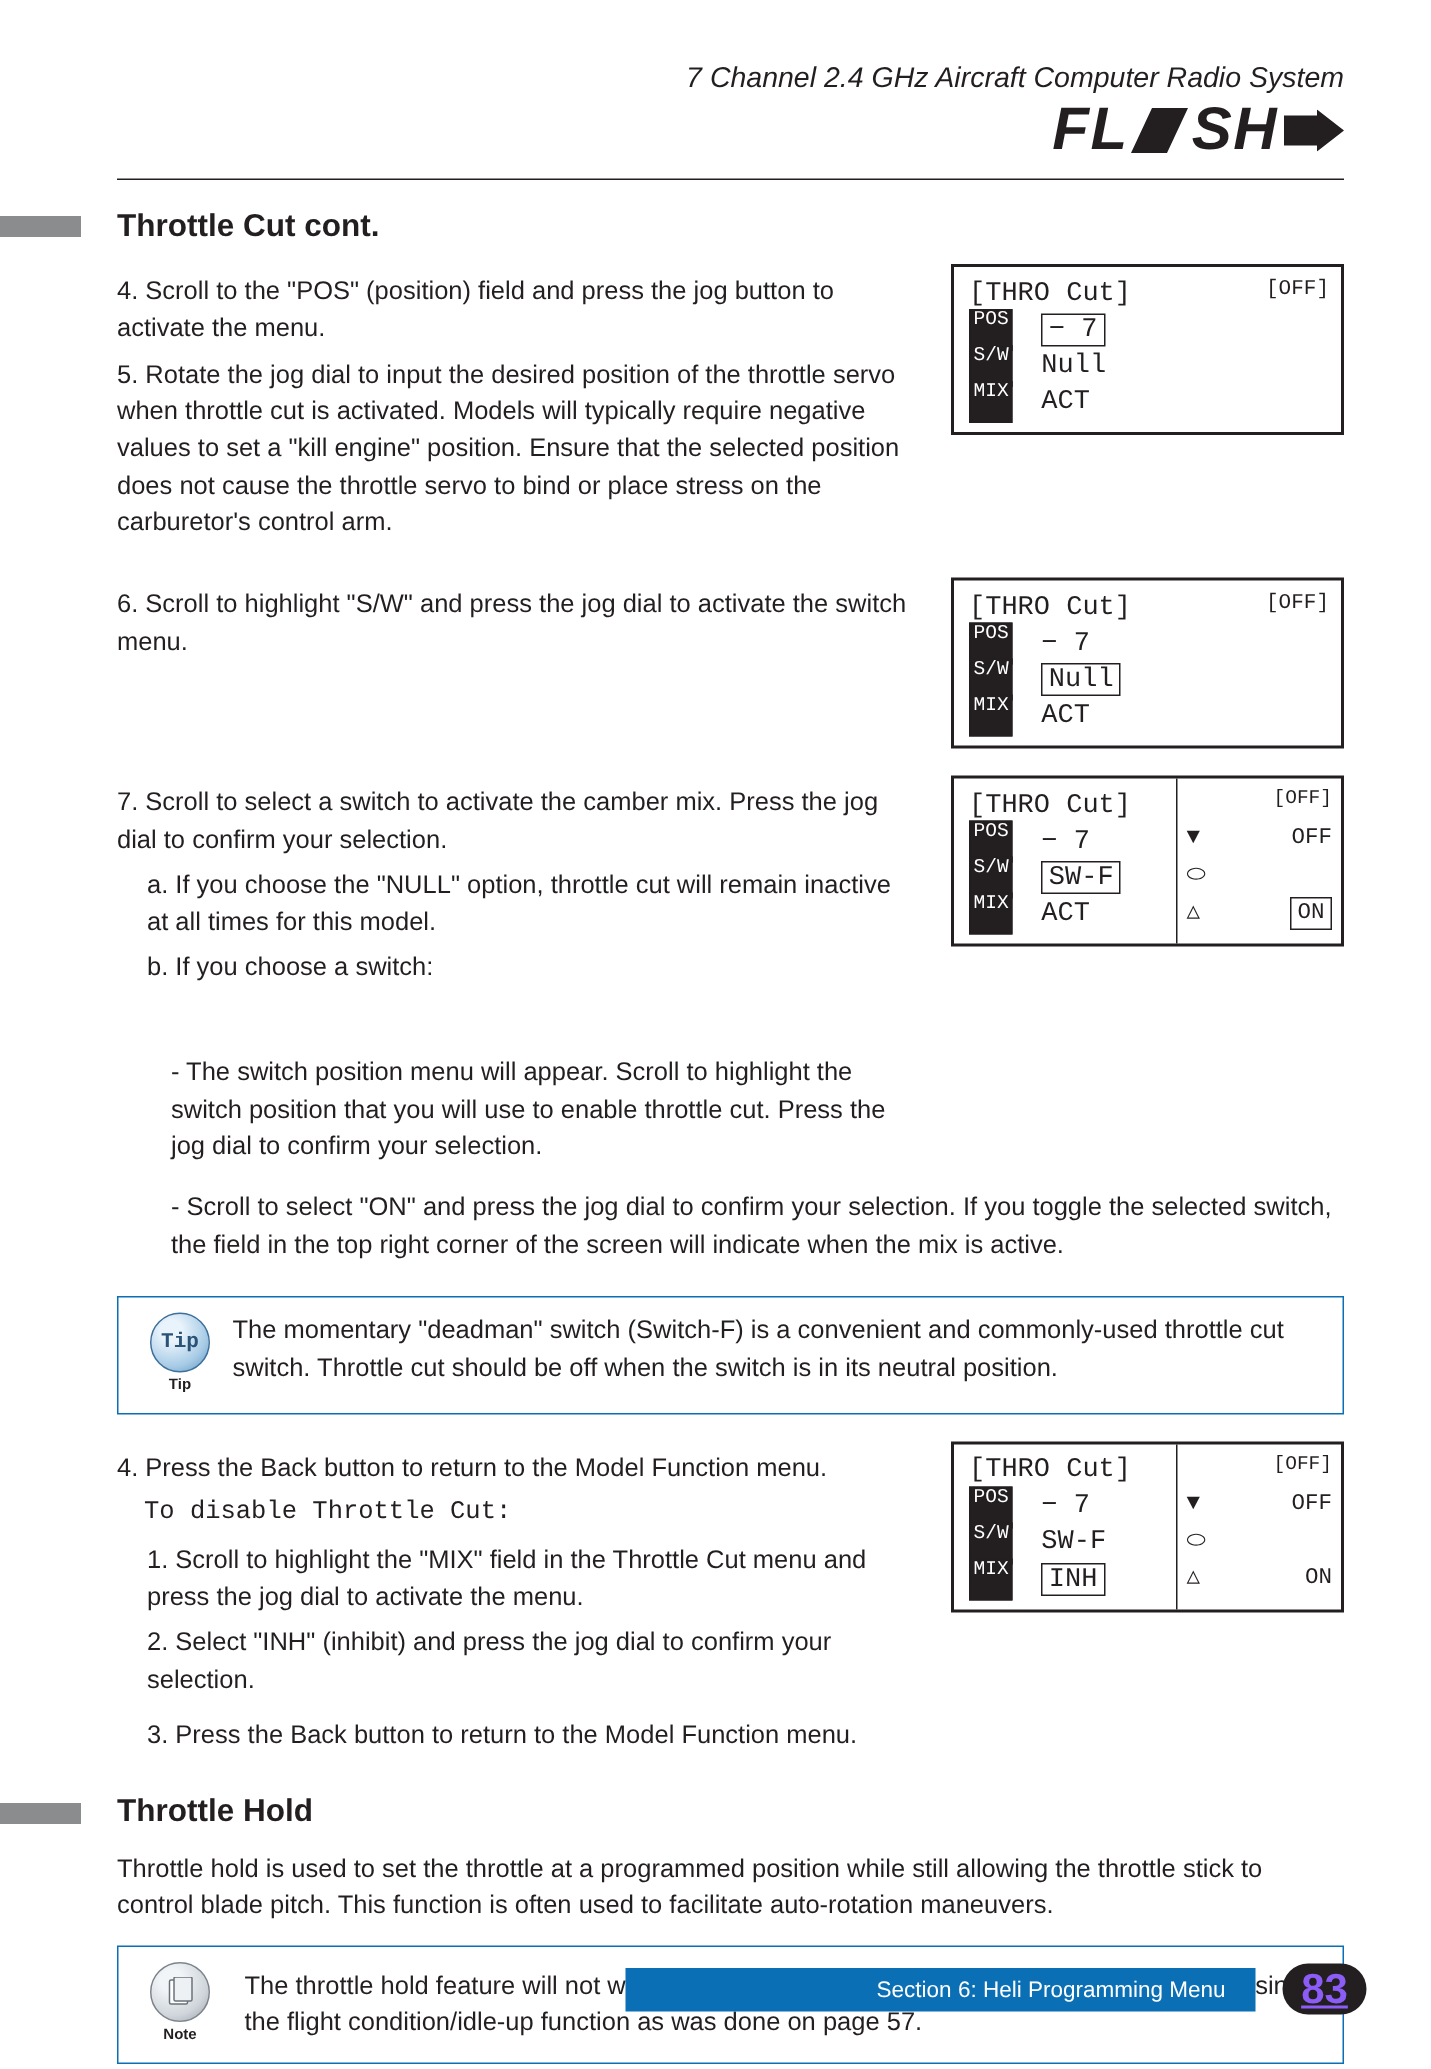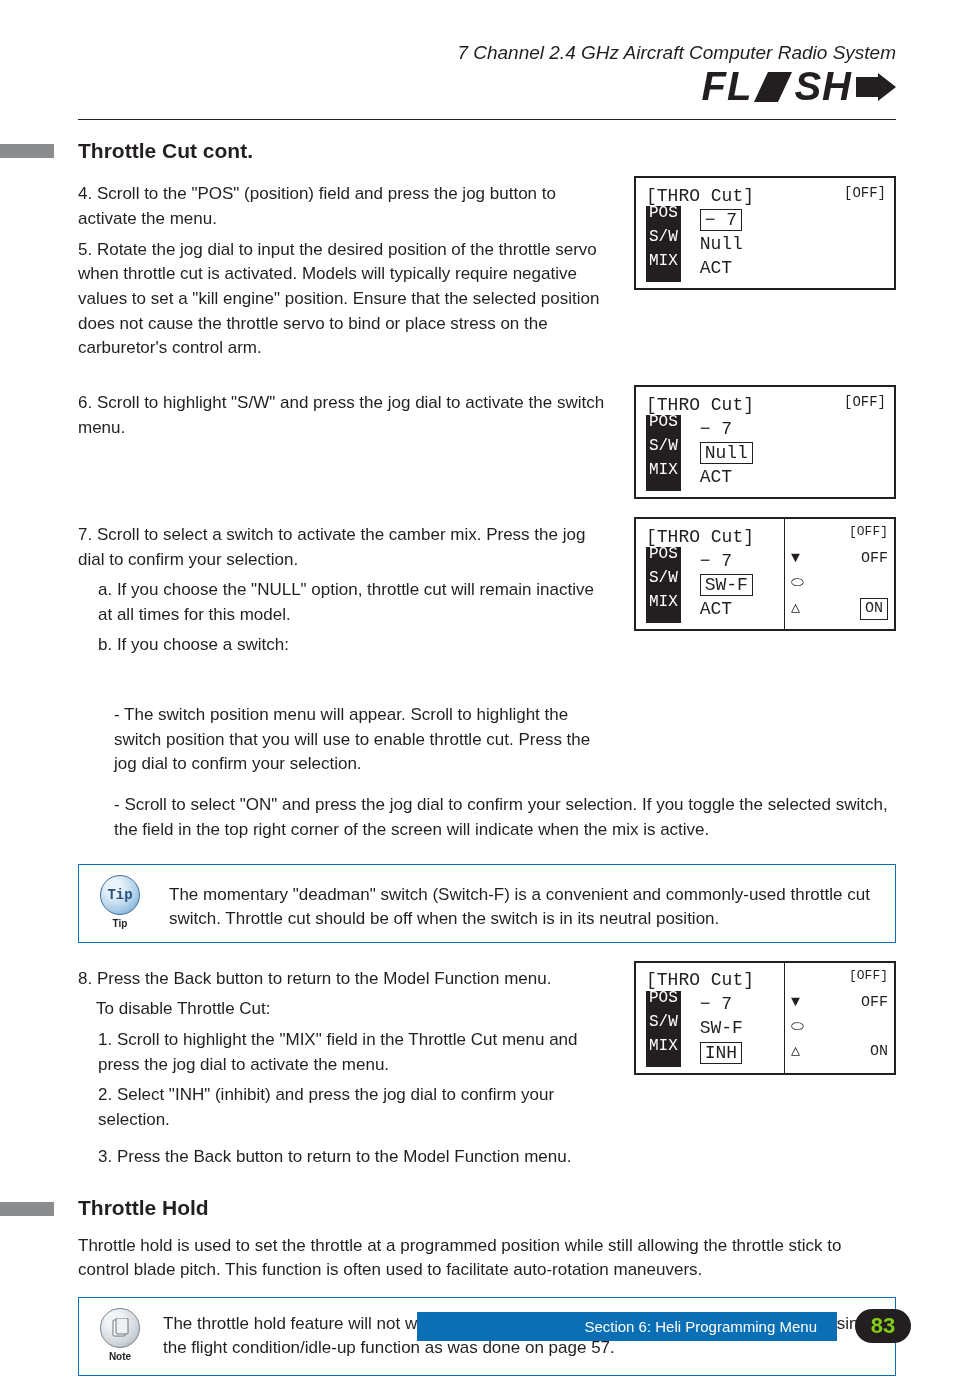--- a/index.html
+++ b/index.html
@@ -81,21 +81,21 @@
   }
   .lcd .offtag {
     position: absolute;
     top: 6px;
     right: 8px;
     font-size: 14px;
   }
   .lcd-row { display:flex; align-items:center; gap:4px; height:24px;}
   .tag {
     display:inline-block;
-    font-size:16px;
+    font-size:13px;
     border:1px solid #231f20;
     padding:0 2px;
     line-height:12px;
     height:28px;
     background:#fff;
     letter-spacing:0;
   }
   .tag.inv { background:#231f20; color:#fff; border-color:#231f20;}
   .boxed {
     display:inline-block;
@@ -113,22 +113,22 @@
   .lcd-split .divider { background:#231f20; }
   .lcd-split .right-pane { padding: 6px 6px 4px 6px; position:relative; }
   .right-pane .small-off { position:absolute; top:4px; right:6px; font-size:13px;}
   .switch-icons { display:flex; flex-direction:column; gap:4px; margin-top:24px;}
   .sw-line { display:flex; align-items:center; justify-content:space-between; font-size:15px;}
   .tip-box {
     border: 1px solid #0b6fb5;
     margin: 22px 0 18px 0;
     padding: 10px 12px;
     display: flex;
-    gap: 20px;
-    align-items: flex-end;
+    gap: 6px;
+    align-items: flex-start;
   }
   .tip-icon {
     width: 58px;
     flex-shrink: 0;
     text-align: center;
     font-size: 10px;
     font-weight: bold;
   }
   .tip-circle {
     width: 40px; height:40px; border-radius:50%;
@@ -171,27 +171,27 @@
   .footer-bar {
     background: #0b6fb5;
     color: #fff;
     font-size: 15px;
     padding: 6px 20px 6px 20px;
     width: 420px;
     text-align: right;
   }
   .footer-num {
     background: #231f20;
-    color: #84cc16;
+    color: #8b5cf6;
     font-weight: bold;
-    font-size: 22px;
+    font-size: 28px;
     width: 56px;
     height: 34px;
     border-radius: 17px;
-    display:flex; align-items:center; justify-content:center;
+    display:flex; align-items:center; justify-content:center;text-decoration:underline;
   }
   .blockgap { height: 18px; }
 </style>
 </head>
 <body>
 
 <div class="header">
   <div class="header-left">7 Channel 2.4 GHz Aircraft Computer Radio System</div>
   <div class="header-right">
     <span>FL</span>
@@ -290,22 +290,22 @@
   <div class="tip-box">
     <div class="tip-icon">
       <div class="tip-circle">Tip</div>
       <div>Tip</div>
     </div>
     <div>The momentary "deadman" switch (Switch-F) is a convenient and commonly-used throttle cut switch. Throttle cut should be off when the switch is in its neutral position.</div>
   </div>
 
   <div class="two-col">
     <div class="left-col">
-      <div class="list-item">8. Press the Back button to return to the Model Function menu.</div>
-      <div class="list-item" style="margin-left:18px;">To disable Throttle Cut:</div>
+      <div class="list-item">4. Press the Back button to return to the Model Function menu.</div>
+      <div class="list-item" style="margin-left:18px;font-family:Liberation Mono, monospace;">To disable Throttle Cut:</div>
       <div class="list-item sub-item">1. Scroll to highlight the "MIX" field in the Throttle Cut menu and press the jog dial to activate the menu.</div>
       <div class="list-item sub-item">2. Select "INH" (inhibit) and press the jog dial to confirm your selection.</div>
     </div>
     <div class="lcd lcd-split">
       <div class="left-pane">
         <div class="lcd-row">
             <span>[THRO Cut]</span>
           </div>
         <div class="lcd-row"><span class="tag inv">POS</span>&nbsp;<span>−   7</span></div>
         <div class="lcd-row"><span class="tag inv">S/W</span>&nbsp;<span>SW-F</span></div>

